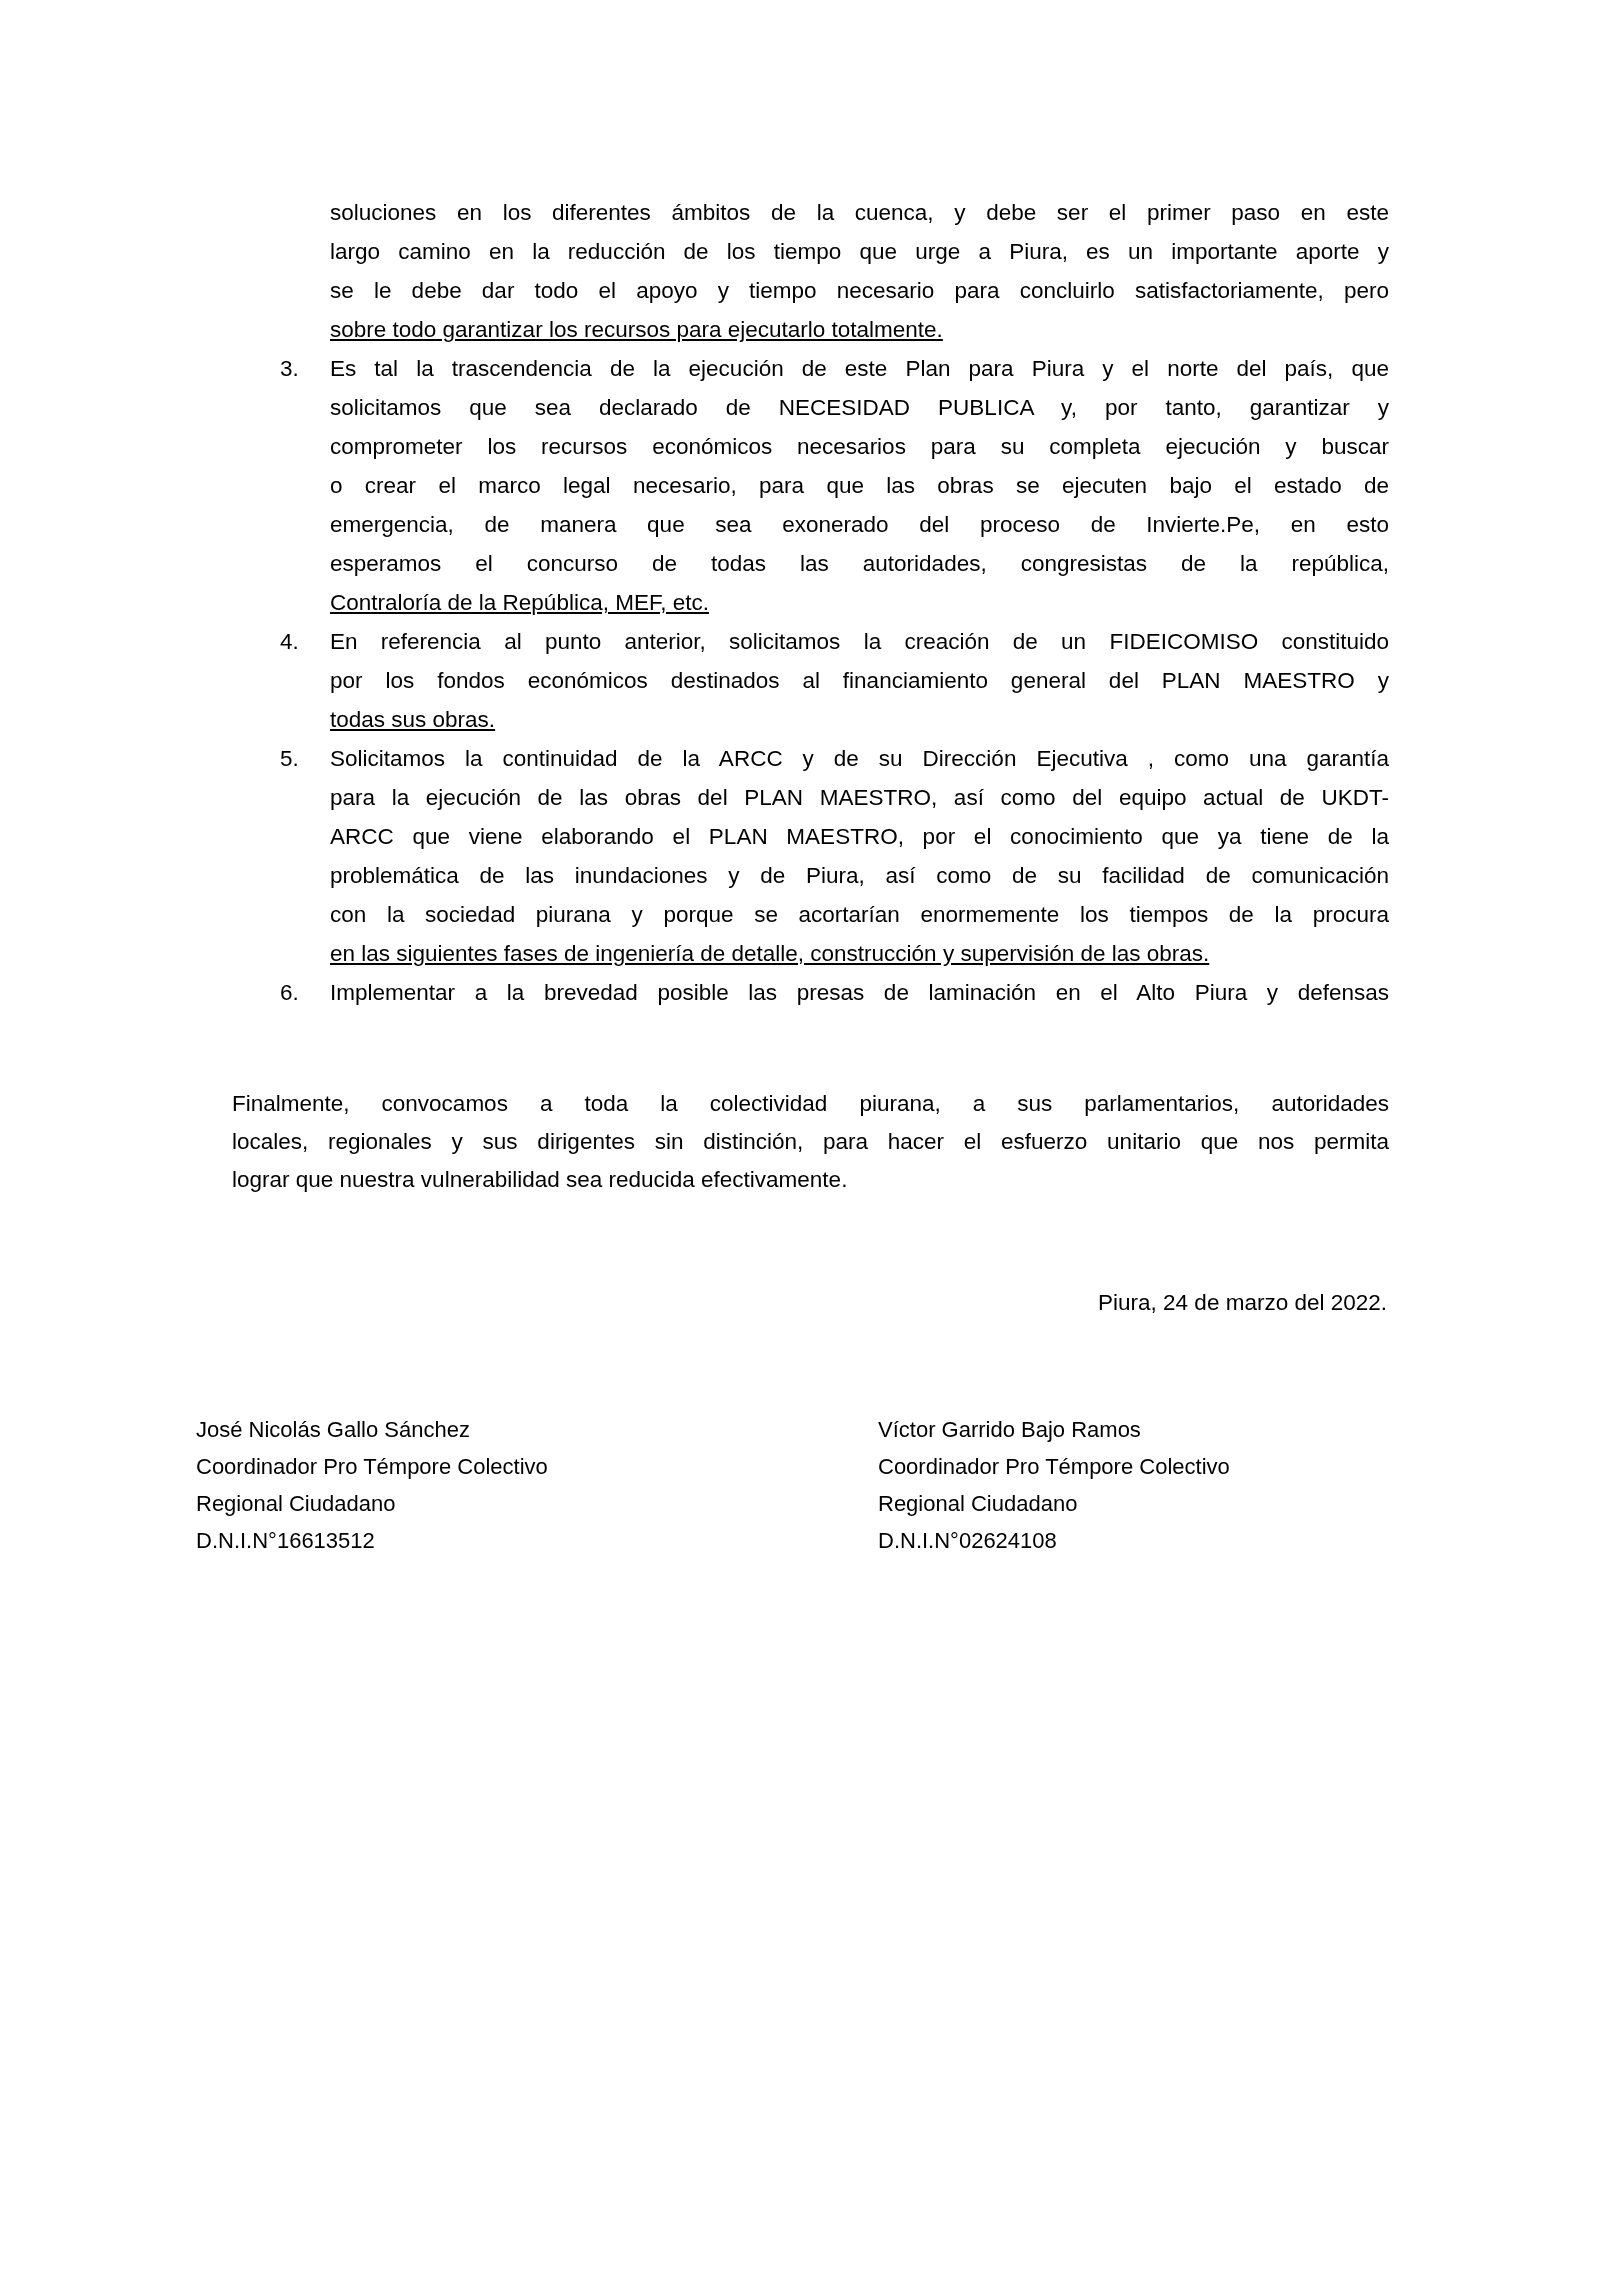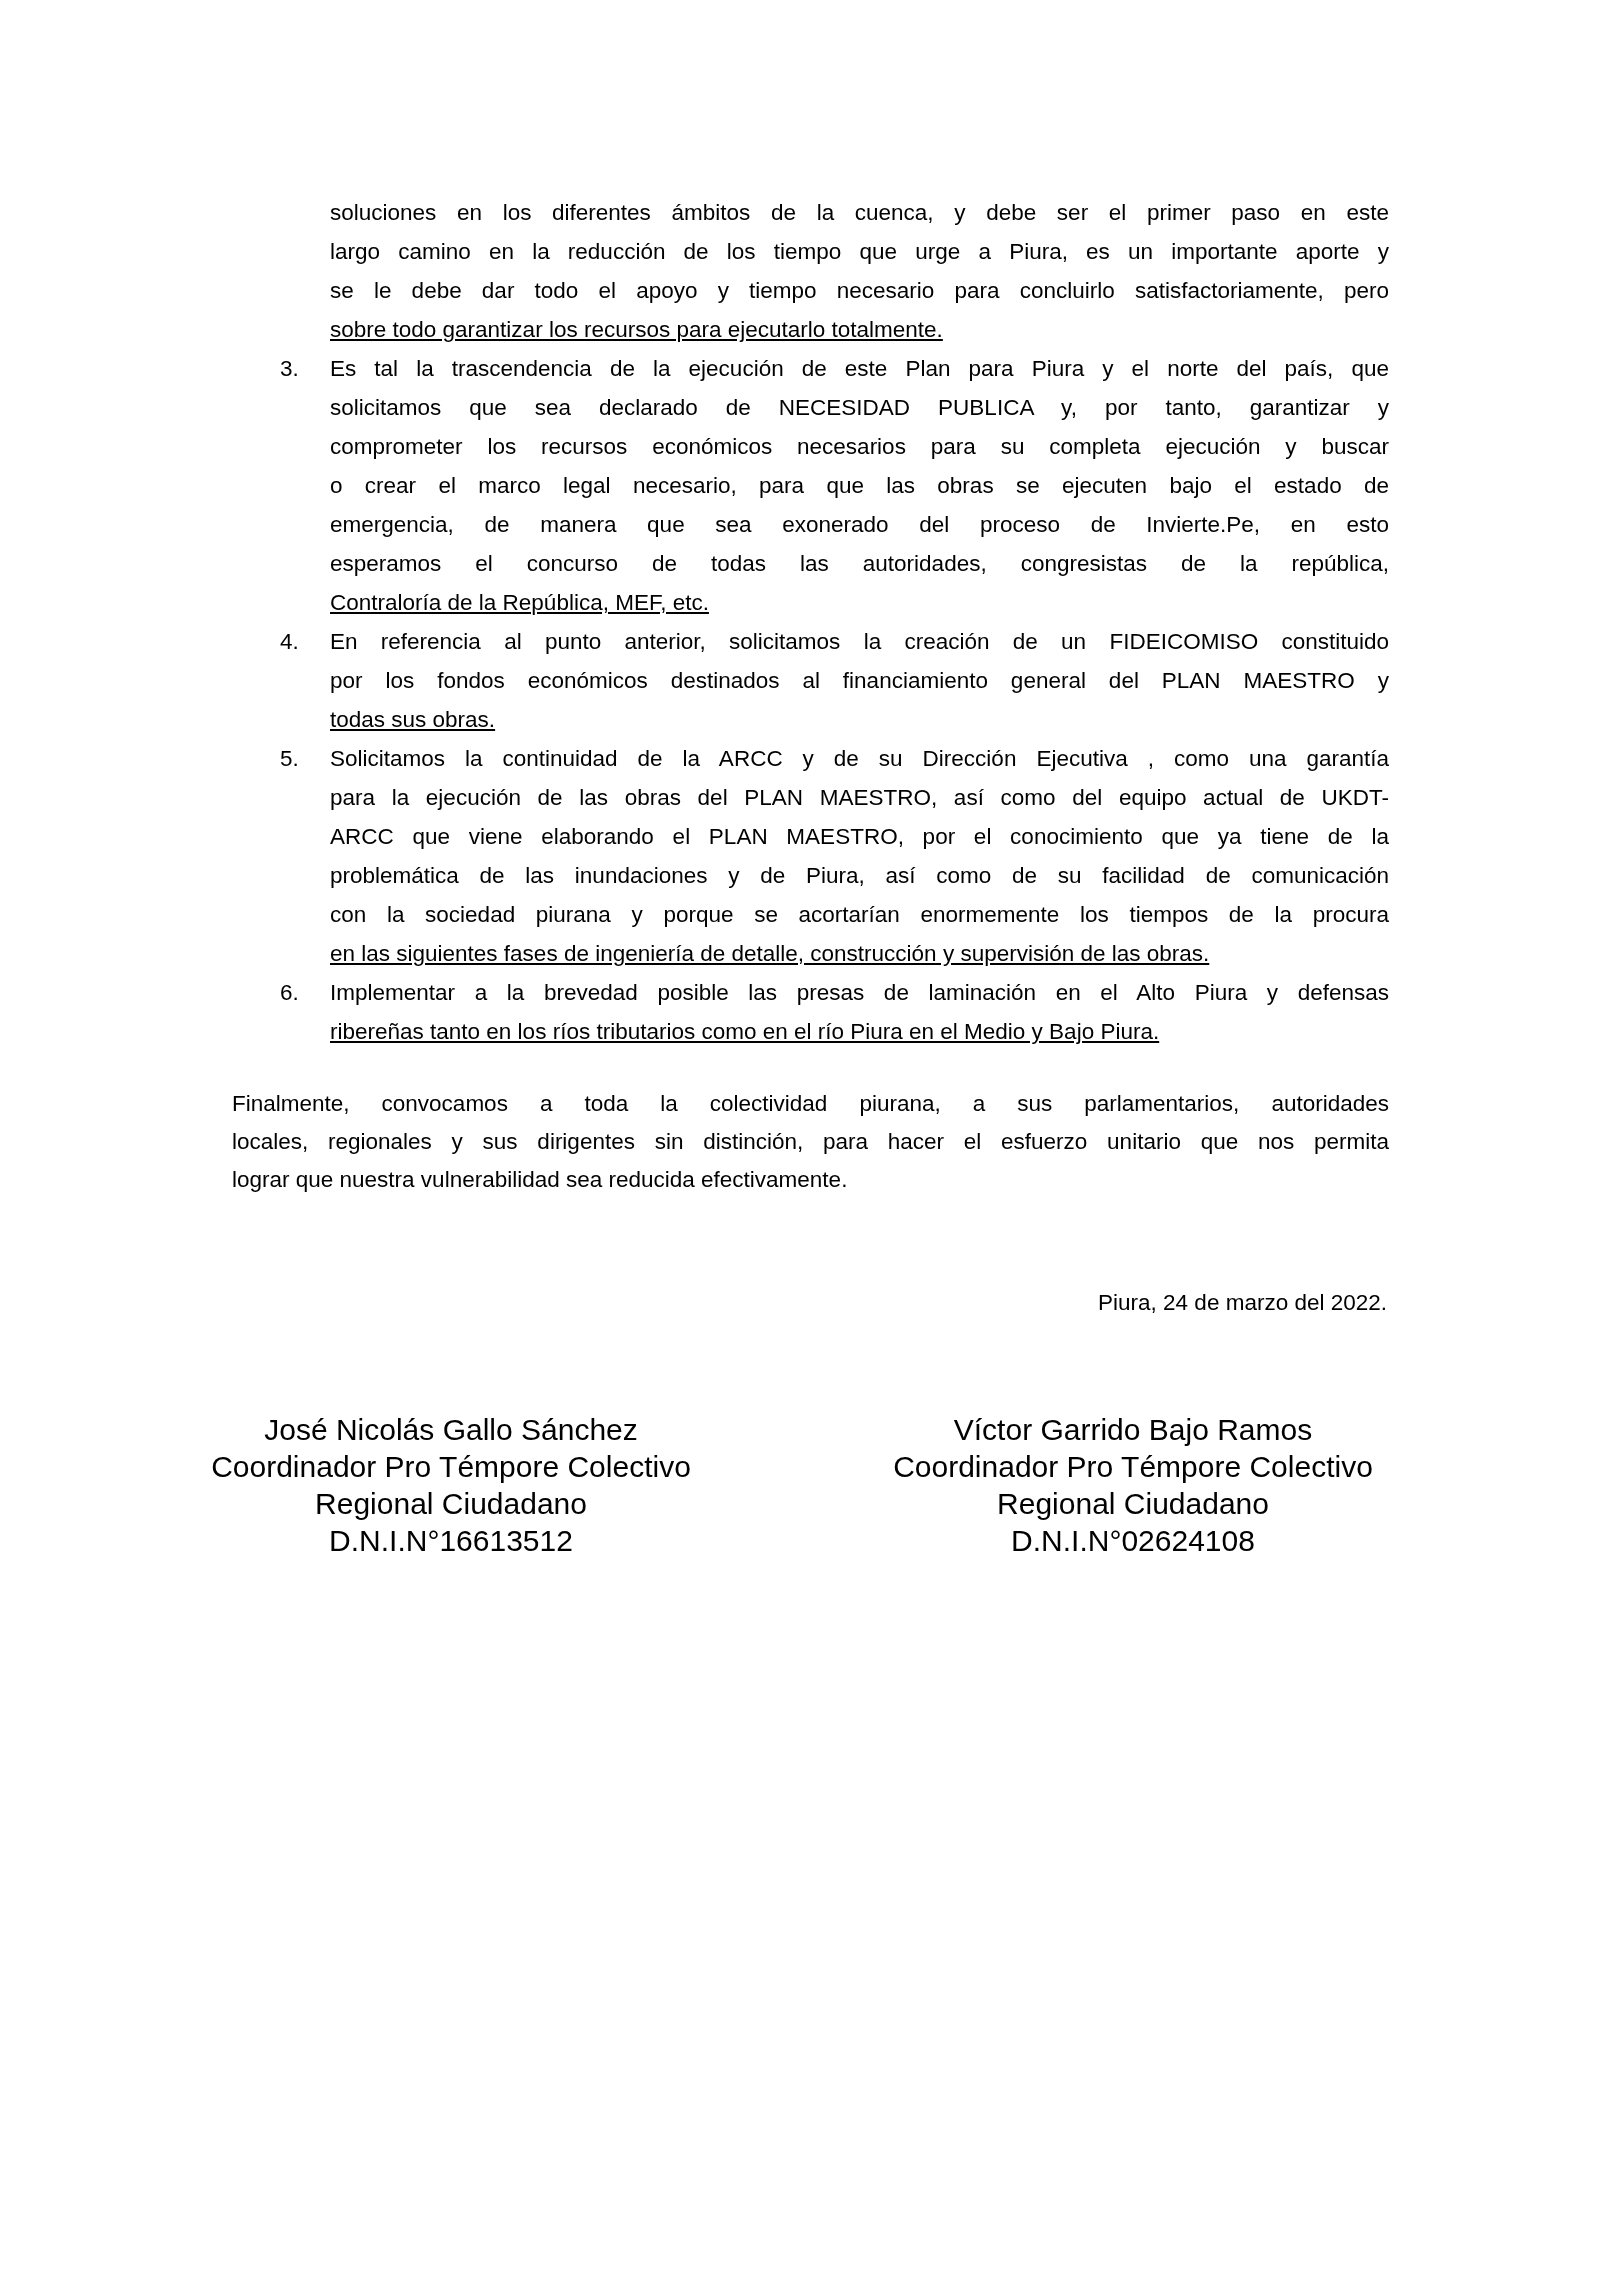--- a/index.html
+++ b/index.html
@@ -77,22 +77,22 @@
     left: 882px;
     width: 505px;
     text-align: right;
     font-size: 22.5px;
     line-height: 37px;
   }
   .sig {
     position: absolute;
     top: 1411px;
     width: 510px;
-    text-align: center;
-    font-size: 30px;
+    text-align: left;
+    font-size: 22px;
   }
   .sig div {
     height: 37px;
     line-height: 37px;
     white-space: nowrap;
   }
   .sig.left { left: 196px; }
   .sig.right { left: 878px; }
 </style>
 </head>
@@ -166,23 +166,20 @@
       <span class="txt">con la sociedad piurana y porque se acortarían enormemente los tiempos de la procura</span>
     </div>
     <div class="line">
       <span class="txt last">en las siguientes fases de ingeniería de detalle, construcción y supervisión de las obras.</span>
     </div>
 
     <div class="line">
       <span class="num">6.</span>
       <span class="txt">Implementar a la brevedad posible las presas de laminación en el Alto Piura y defensas</span>
     </div>
-    <div class="line">
-      <span class="txt last">ribereñas tanto en los ríos tributarios como en el río Piura en el Medio y Bajo Piura.</span>
-    </div>
   </div>
 
   <div class="closing">
     <div class="cline">Finalmente, convocamos a toda la colectividad piurana, a sus parlamentarios, autoridades</div>
     <div class="cline">locales, regionales y sus dirigentes sin distinción, para hacer el esfuerzo unitario que nos permita</div>
     <div class="cline last">lograr que nuestra vulnerabilidad sea reducida efectivamente.</div>
   </div>
 
   <div class="date">Piura, 24 de marzo del 2022.</div>
 

